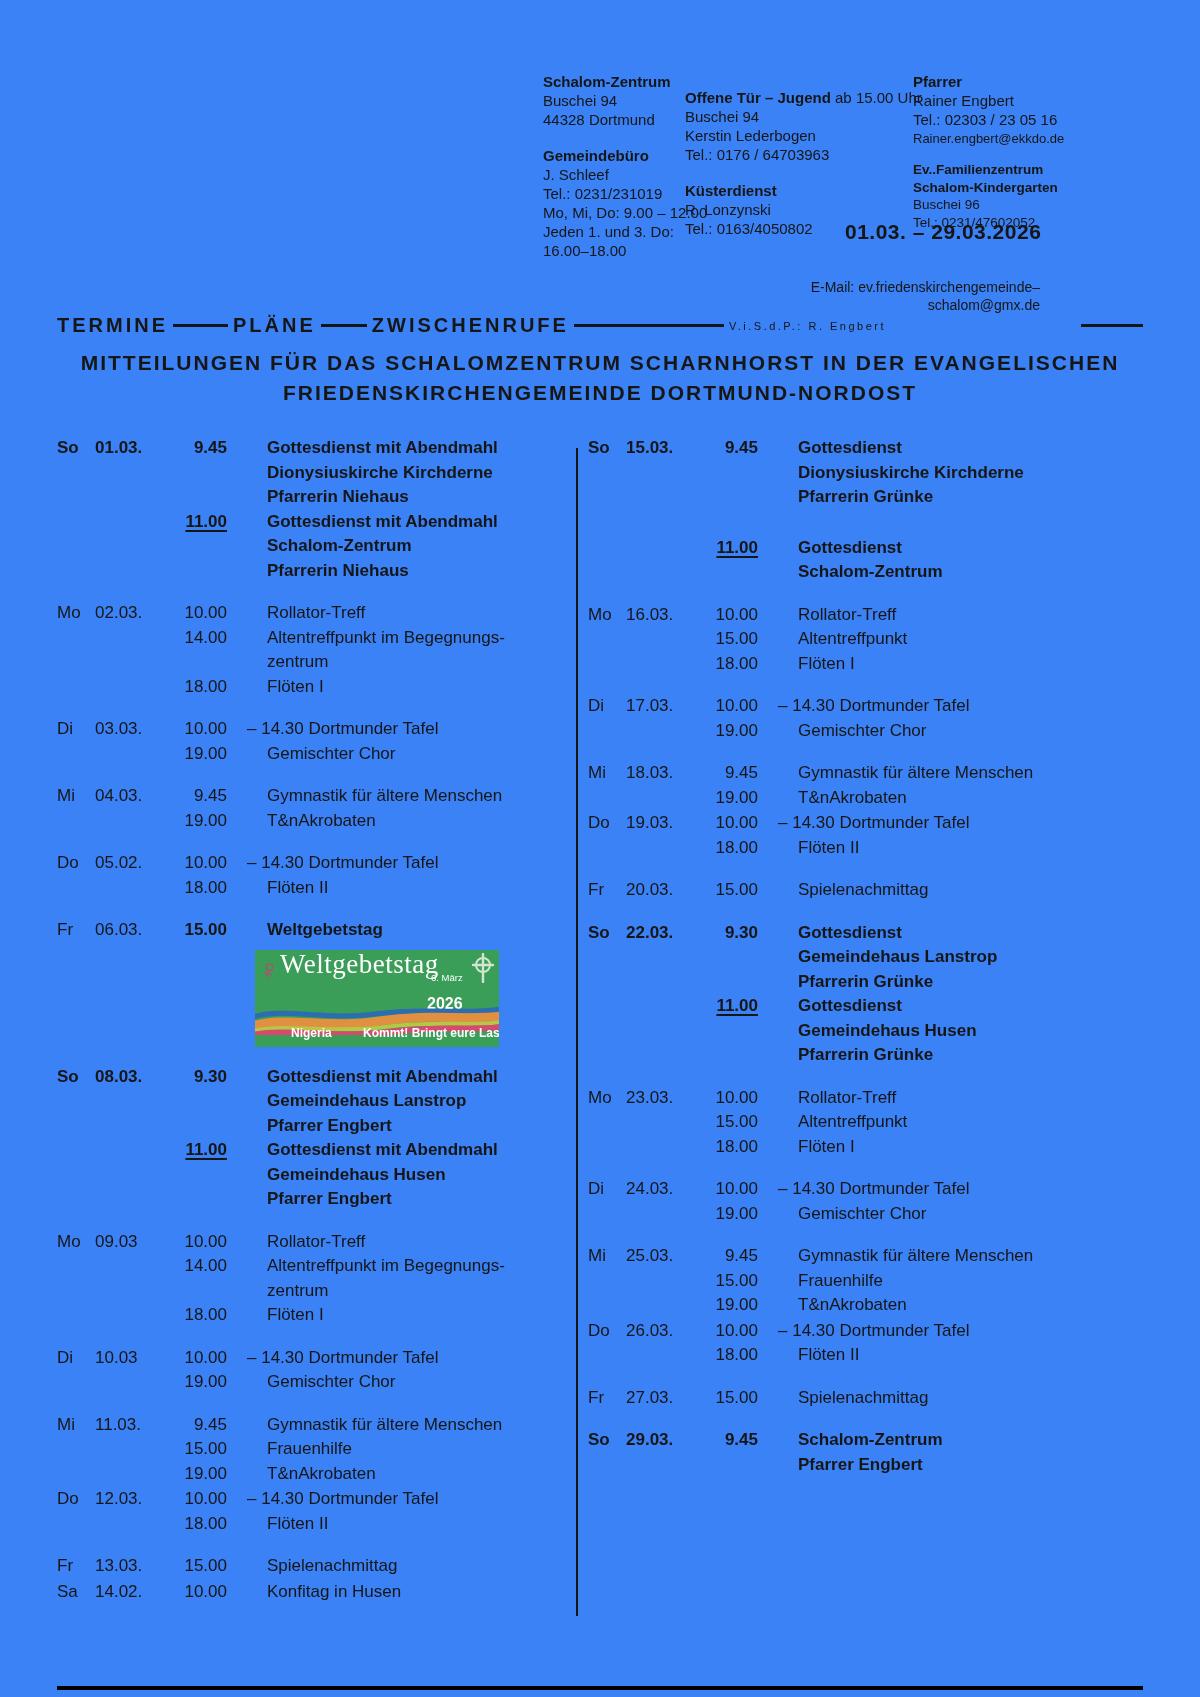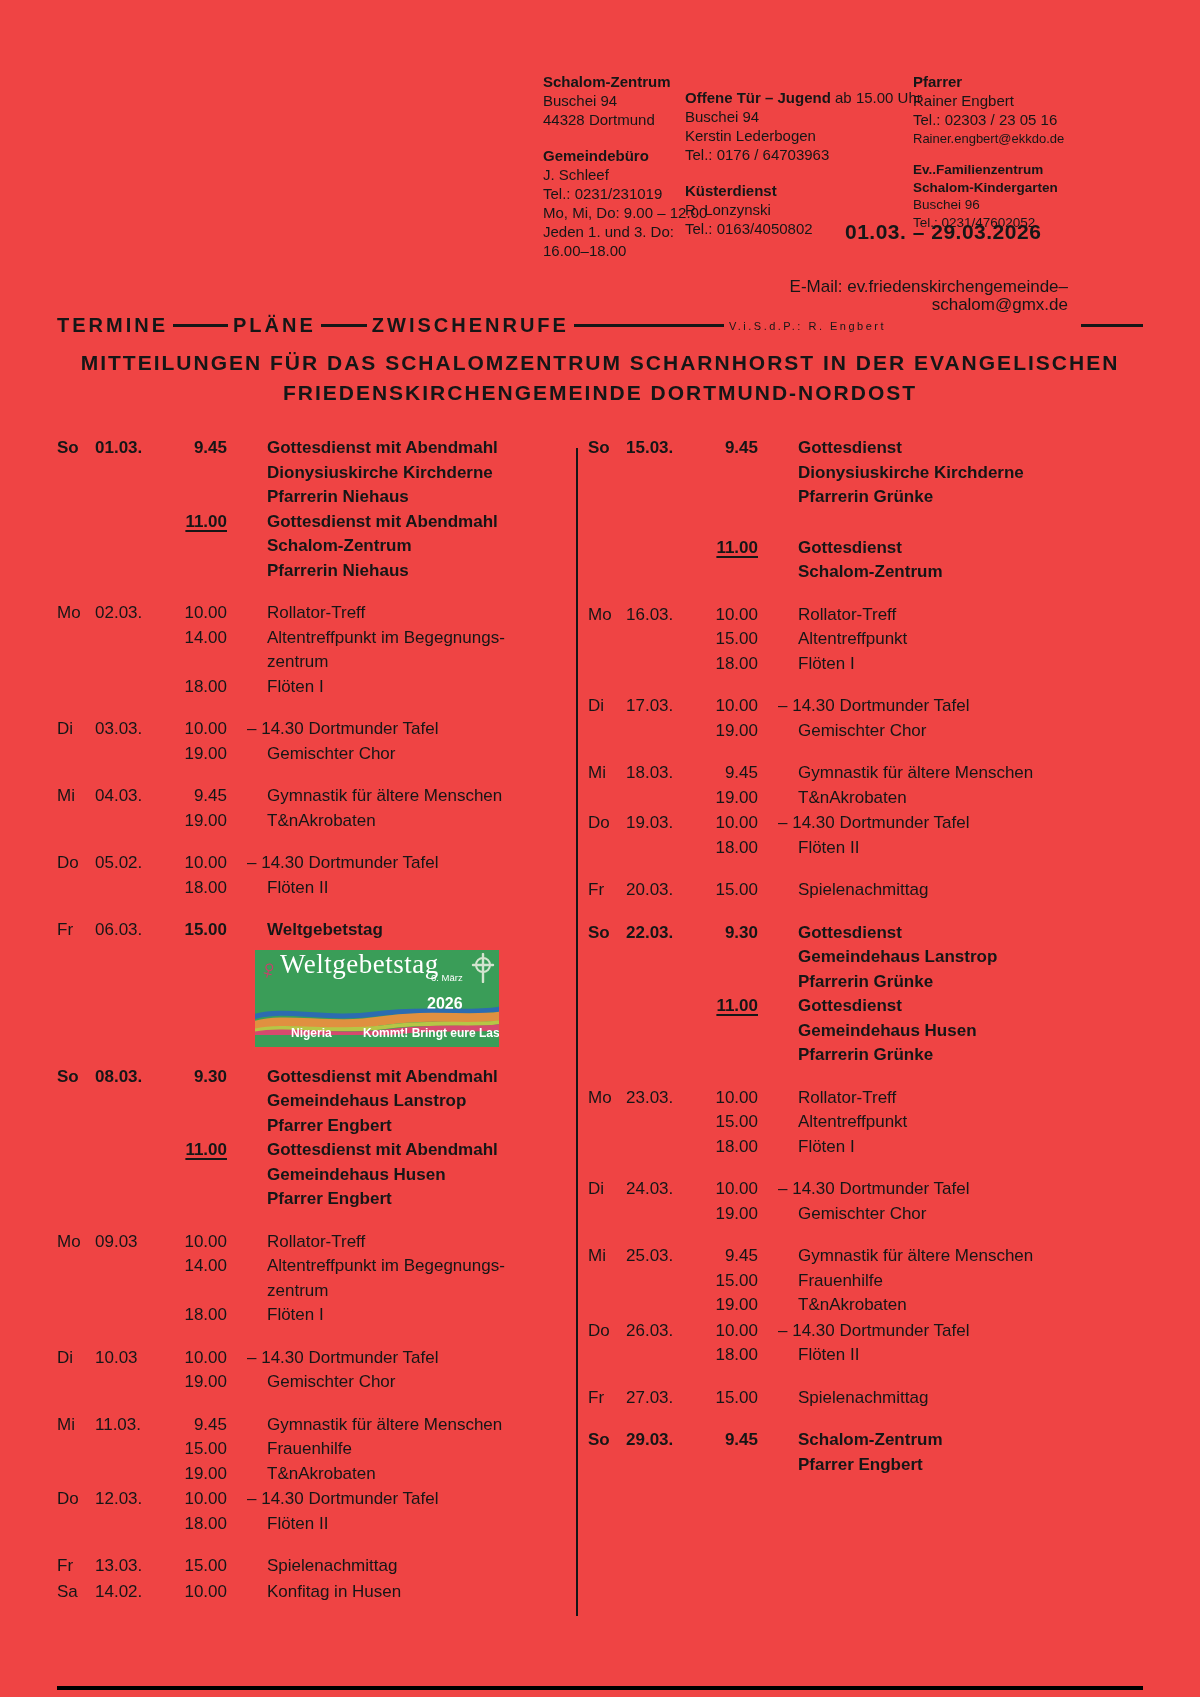--- a/index.html
+++ b/index.html
@@ -1,36 +1,36 @@
 <!DOCTYPE html>
 <html><head>
 <meta charset="utf-8">
 <style>
   html,body{margin:0;padding:0;background:#e8e8e8;}
-  .page{position:relative;width:1200px;height:1697px;background:#ef4444;margin:0 auto;
+  .page{position:relative;width:1200px;height:1697px;background:#3b82f6;margin:0 auto;
         font-family:"Liberation Sans",sans-serif;color:#161616;overflow:hidden;}
   .page *{box-sizing:border-box;}
 
   
   .contact{position:absolute;left:543px;top:72px;display:flex;}
   .contact-col{font-size:15px;line-height:19px;}
   .contact-col:nth-child(1){width:142px;}
   .contact-col:nth-child(2){width:228px;margin-top:16px;}
   .contact-col:nth-child(3){width:240px;}
   .cblock{margin-bottom:17px;}
   .cblock,.cline,.ctitle{white-space:nowrap;}
   .ctitle{font-weight:700;}
   .ctitle .suffix{font-weight:400;}
   .ctitle2{font-weight:700;}
   .contact-col:nth-child(3) .cblock:first-child .cline:nth-child(4){font-size:13px;}
   .contact-col:nth-child(3) .cblock:nth-child(2){font-size:13.5px;line-height:17.5px;margin-top:-4px;}
 
   .period{position:absolute;left:845px;top:220px;font-size:21px;font-weight:700;letter-spacing:.5px;}
-  .email{position:absolute;left:668px;top:278px;width:400px;text-align:right;
-         font-size:17px;line-height:18px;}
+  .email{position:absolute;left:640px;top:278px;width:400px;text-align:right;
+         font-size:14px;line-height:18px;}
 
   
   .masthead{position:absolute;left:57px;top:314px;width:1086px;display:flex;align-items:center;column-gap:5px;}
   .mword{font-size:20px;font-weight:700;letter-spacing:3px;white-space:nowrap;}
   .mline{height:3px;background:#161616;flex:0 0 auto;}
   .mline-1{width:55px;}.mline-2{width:46px;}.mline-3{width:150px;}
   .visdp{font-size:11px;letter-spacing:2.5px;white-space:nowrap;margin-left:0;text-align:right;}
   .mline-4{width:62px;margin-left:auto;}
   .doc-title{position:absolute;left:57px;top:348px;width:1086px;text-align:center;
              font-size:21px;font-weight:700;letter-spacing:2px;line-height:30px;}

